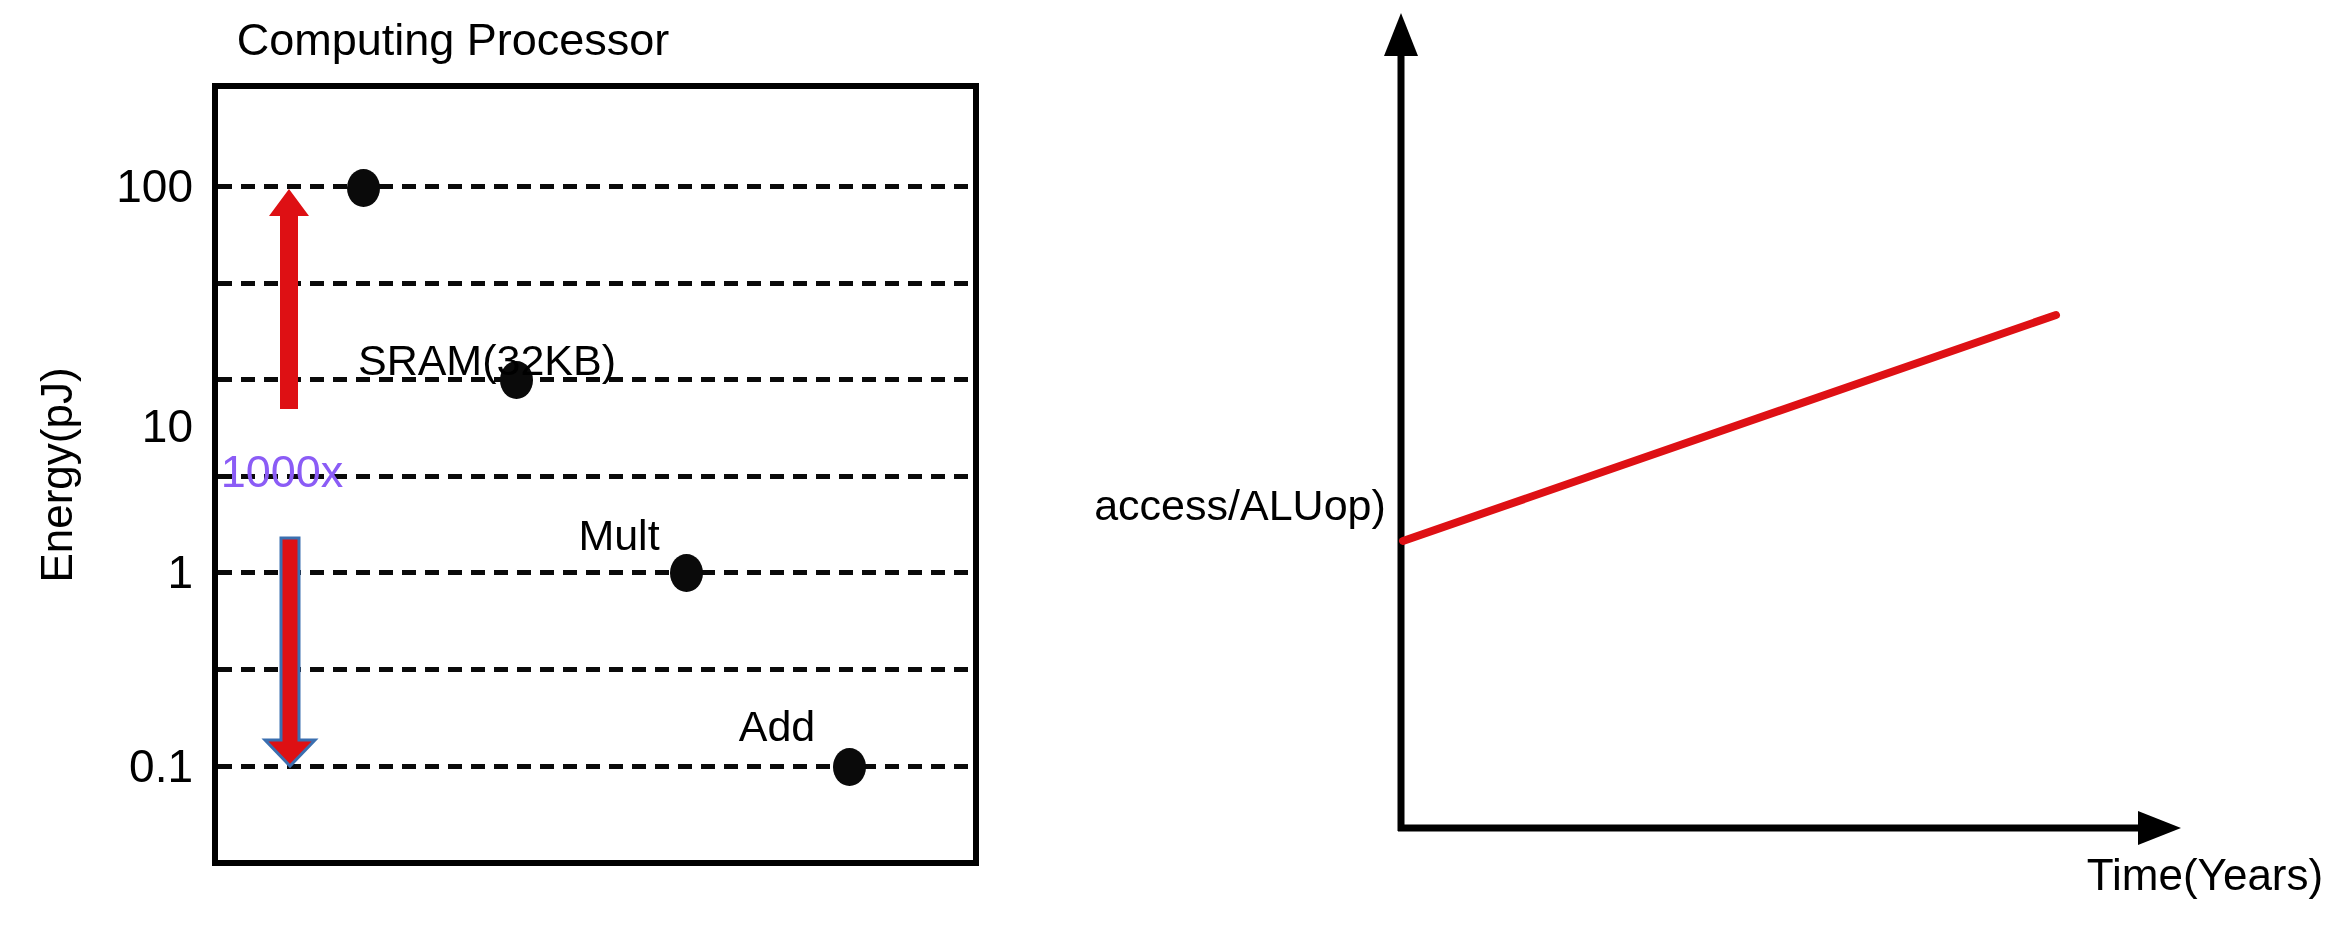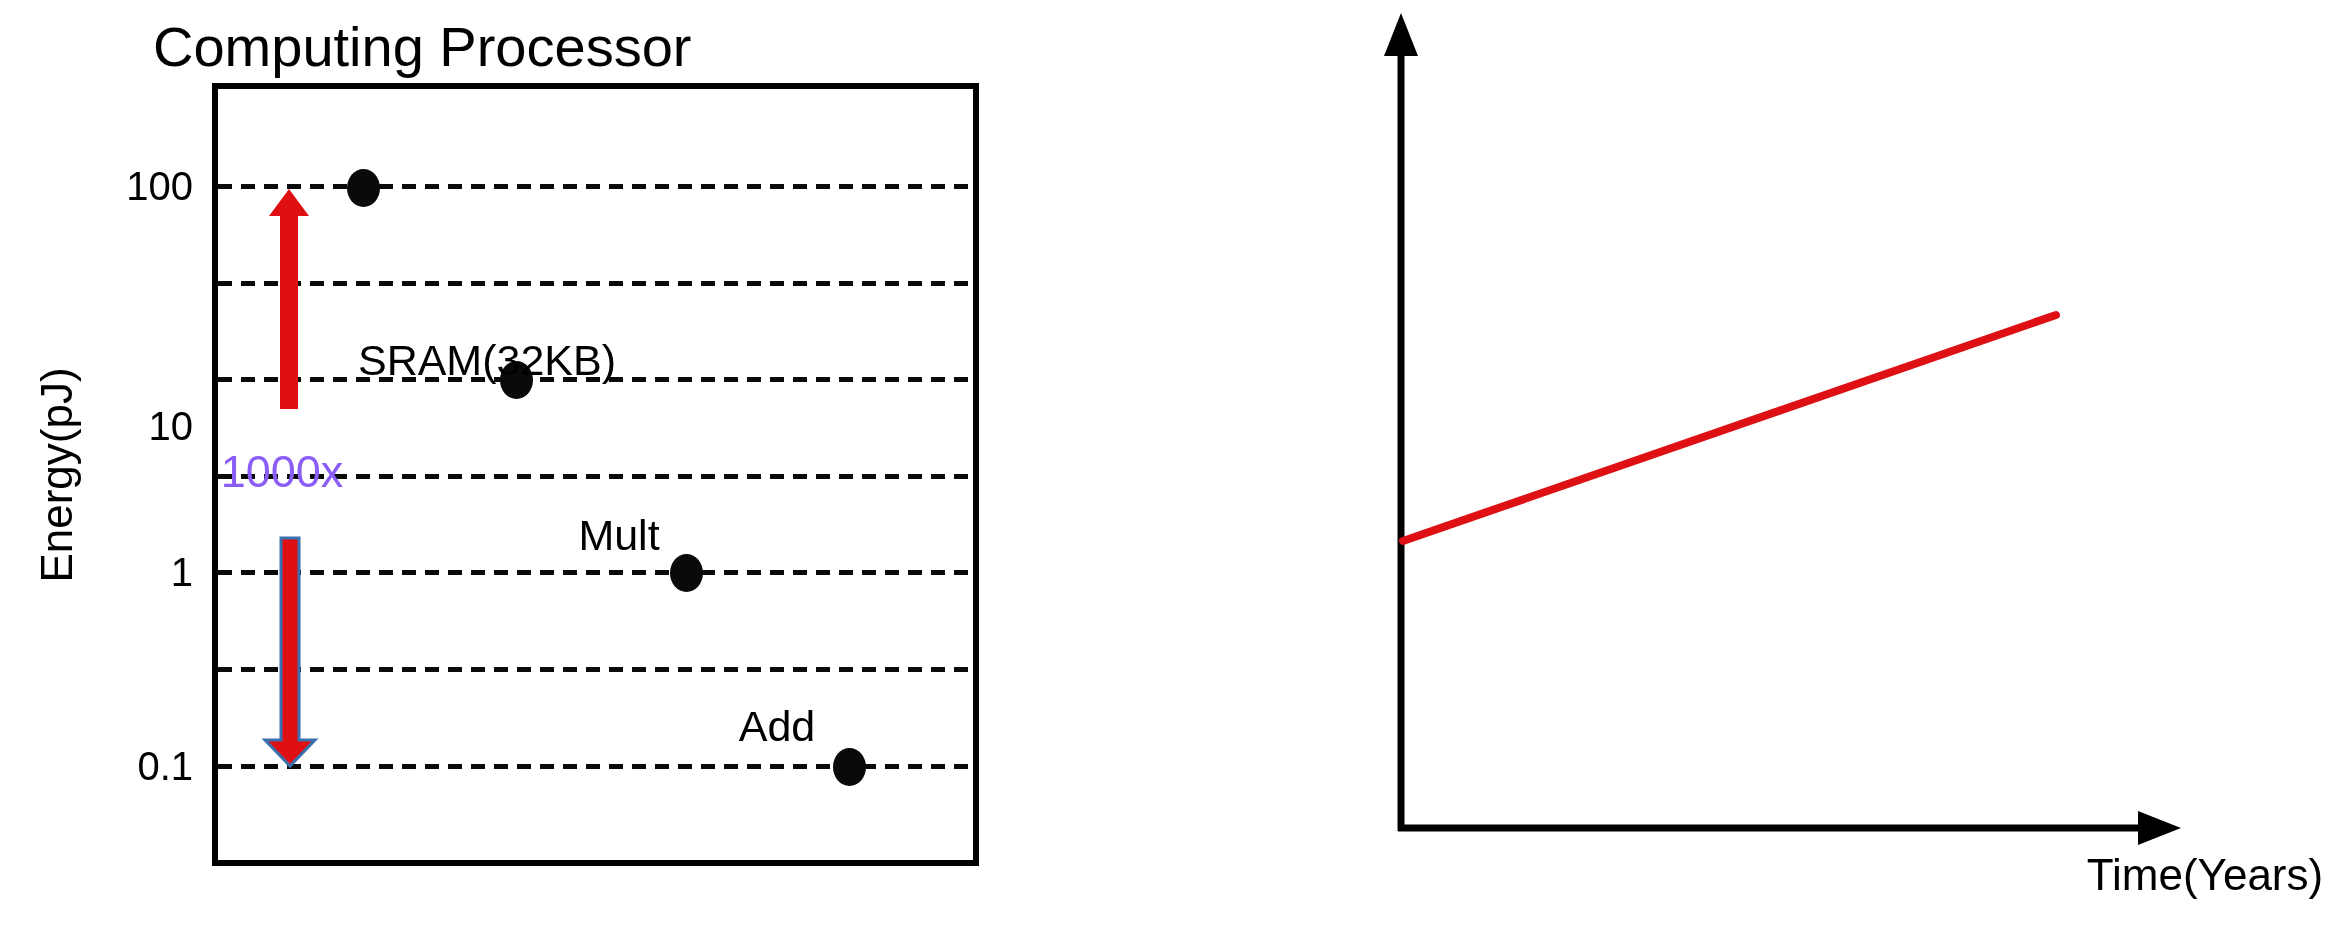--- a/index.html
+++ b/index.html
@@ -1,20 +1,20 @@
 <!DOCTYPE html>
 <html><head>
 <meta charset="utf-8">
 <style>
   html,body{margin:0;padding:0;background:#fff;}
   .canvas{position:relative;width:2351px;height:930px;background:#fff;overflow:hidden;
           font-family:"Liberation Sans", sans-serif;color:#000;}
   .abs{position:absolute;}
-  .lc-title{font-size:56px;letter-spacing:0px;}
-  .ytick{font-size:40px;text-align:right;line-height:46px;}
+  .lc-title{font-size:45px;text-align:center;letter-spacing:0px;}
+  .ytick{font-size:46px;text-align:right;line-height:46px;}
   .ylabel-rot{font-size:44px;text-align:center;transform:rotate(-90deg);}
   .ptlabel{font-size:43px;text-align:center;line-height:48px;}
   .annot{font-size:45px;font-weight:normal;color:#8b5cf6;text-align:center;}
   .plotbox{border:6px solid #000;box-sizing:border-box;background:transparent;}
   .grid{height:5px;background:repeating-linear-gradient(to right,#0a0a0a 0 14px,transparent 14px 23px);}
   .dot{width:33px;height:38px;background:#0a0a0a;border-radius:50%;}
   .r-ylabel{font-size:43px;line-height:57px;text-align:center;}
   .r-xlabel{font-size:44px;text-align:center;}
   svg.overlay{position:absolute;left:0;top:0;}
 </style>
@@ -62,17 +62,18 @@
   <div class="abs ytick" style="left:63px;top:549px;width:130px;">1</div>
   <div class="abs ytick" style="left:63px;top:743px;width:130px;">0.1</div>
 
   <div class="abs ptlabel" style="left:237px;top:312px;width:500px;margin-top:24px;">SRAM(32KB)</div>
   <div class="abs ptlabel" style="left:627px;top:702px;width:300px;">Add</div>
   <div class="abs ptlabel" style="left:469px;top:511px;width:300px;">Mult</div>
 
   <div class="abs annot" style="left:132px;top:446px;width:300px;">1000x</div>
 
   <div class="abs r-ylabel" style="left:980px;top:477px;width:520px;">
+    <div>access/ALUop)</div>
   </div>
 
   <div class="abs r-xlabel" style="left:2015px;top:850px;width:380px;">Time(Years)</div>
 
 </div>
 
 </body></html>

